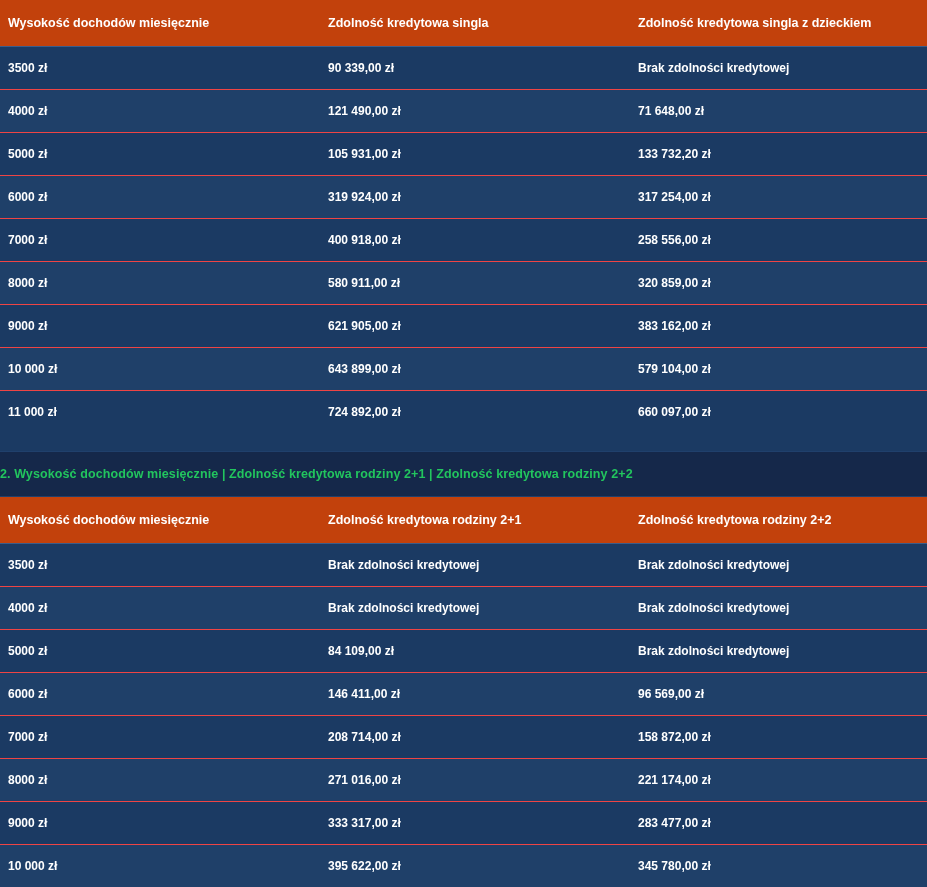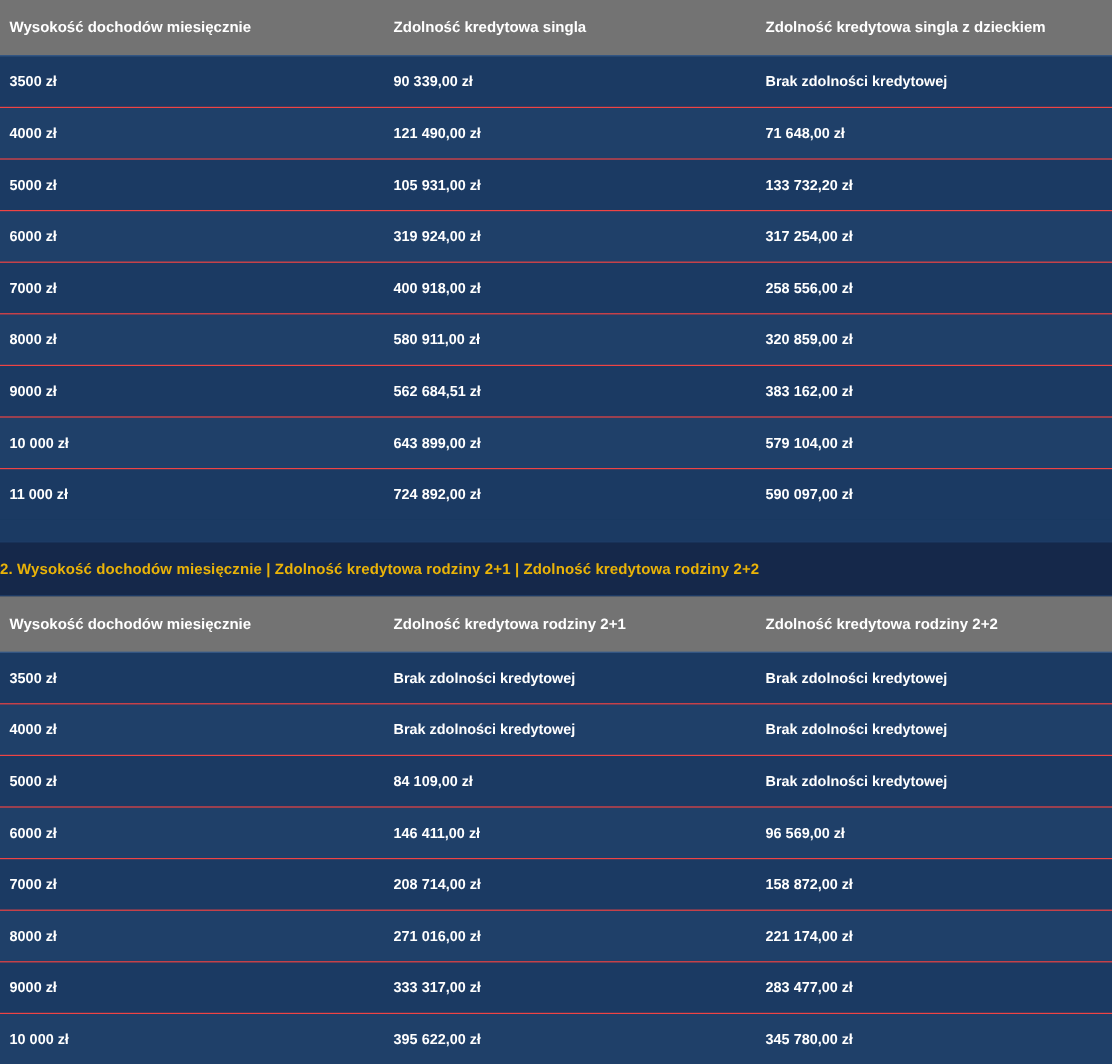--- a/index.html
+++ b/index.html
@@ -32,21 +32,21 @@
     font-size: 12px;
     font-weight: bold;
     padding: 13px 0 13px 8px;
     border-bottom: 1px solid #ef4444;
     line-height: 16px;
     white-space: nowrap;
     overflow: hidden;
     text-overflow: ellipsis;
   }
   table.cap-table thead th {
-    background: #737373;
+    background: #c2410c;
     font-size: 12.5px;
     padding-top: 15px;
     padding-bottom: 15px;
     border-bottom: 1px solid #3a5d8b;
   }
   table.cap-table tbody tr:nth-child(odd) td {
     background: #1b3a63;
   }
   table.cap-table tbody tr:nth-child(even) td {
     background: #1f4069;
@@ -55,21 +55,21 @@
     border-bottom: none;
   }
   .section-gap {
     height: 18px;
     background: #1b3a63;
   }
   .section-title {
     background: #15284a;
     font-size: 12.5px;
     font-weight: bold;
-    color: #eab308;
+    color: #22c55e;
     padding: 14px 17px 14px 0;
     line-height: 16px;
     letter-spacing: 0.1px;
     border-top: 1px solid #20406c;
     border-bottom: 1px solid #20406c;
   }
 </style>
 </head>
 <body>
 
@@ -114,32 +114,32 @@
         <td>400 918,00 zł</td>
         <td>258 556,00 zł</td>
       </tr>
       <tr>
         <td>8000 zł</td>
         <td>580 911,00 zł</td>
         <td>320 859,00 zł</td>
       </tr>
       <tr>
         <td>9000 zł</td>
-        <td>562 684,51 zł</td>
+        <td>621 905,00 zł</td>
         <td>383 162,00 zł</td>
       </tr>
       <tr>
         <td>10 000 zł</td>
         <td>643 899,00 zł</td>
         <td>579 104,00 zł</td>
       </tr>
       <tr>
         <td>11 000 zł</td>
         <td>724 892,00 zł</td>
-        <td>590 097,00 zł</td>
+        <td>660 097,00 zł</td>
       </tr>
     </tbody>
   </table>
 
   <div class="section-gap"></div>
 
   <div class="section-title">2. Wysokość dochodów miesięcznie | Zdolność kredytowa rodziny 2+1 | Zdolność kredytowa rodziny 2+2</div>
 
   <table class="cap-table">
     <colgroup>

